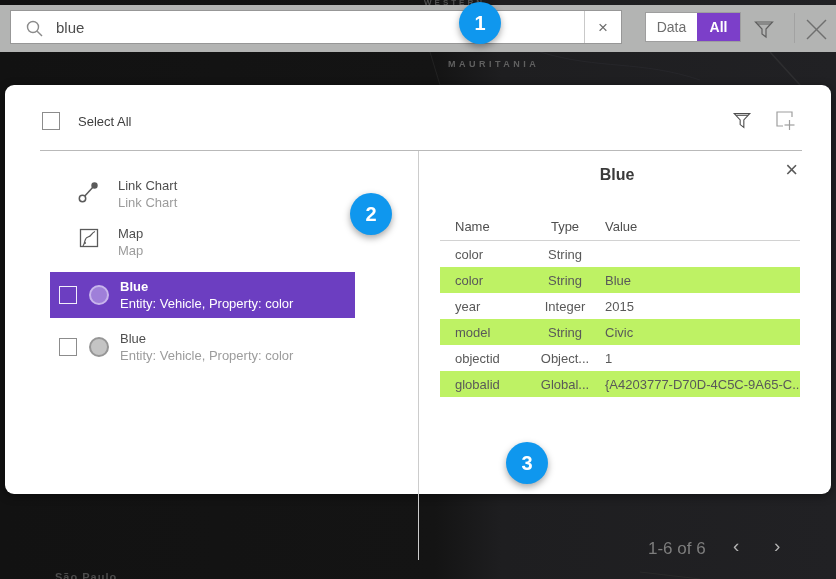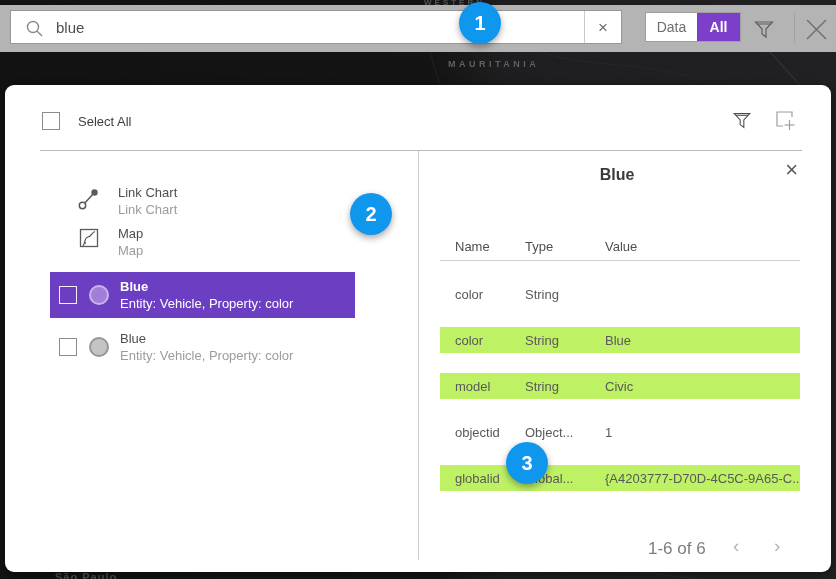--- a/index.html
+++ b/index.html
@@ -22,21 +22,21 @@
   .scope { position:absolute; left:645px; top:7px; height:30px; display:flex; border:1px solid #9e9e9e; background:#f0abfc; }
   .scope button { border:none; font-size:14px; font-family:inherit; cursor:pointer; }
   .scope .data { width:51px; background:#fff; color:#6e6e6e; }
   .scope .all { width:43px; color:#fff; font-weight:bold; }
   .tb-icon { position:absolute; cursor:pointer; }
   .tb-funnel { left:752px; top:12px; }
   .tb-vdiv { position:absolute; left:794px; top:8px; width:1px; height:30px; background:#a2a2a2; }
   .tb-close { left:803px; top:11px; }
 
   
-  .panel { position:absolute; left:5px; top:85px; width:826px; height:487px; background:#fff; border-radius:9px; box-shadow:0 2px 10px rgba(0,0,0,.45); }
+  .panel { position:absolute; left:5px; top:85px; width:826px; height:409px; background:#fff; border-radius:9px; box-shadow:0 2px 10px rgba(0,0,0,.45); }
   .checkbox { position:absolute; width:18px; height:18px; border:1px solid #8c8c8c; background:#fff; cursor:pointer; }
   .selectall-label { position:absolute; left:73px; top:29px; font-size:13px; color:#3f3f3f; }
   .hdr-icon { position:absolute; cursor:pointer; }
   .panel-hr { position:absolute; left:35px; top:65px; width:762px; height:1px; background:#b9b9b9; }
   .panel-vdiv { position:absolute; left:413px; top:66px; width:1px; height:409px; background:#cccccc; }
 
   
   .result { position:absolute; left:45px; width:305px; cursor:pointer; }
   .result .title { font-size:13px; color:#4f4f4f; }
   .result .subtitle { font-size:13px; color:#9c9c9c; margin-top:2px; }
@@ -52,24 +52,24 @@
   .row-selected .circle { background:#9f7fd9; border:2px solid #c8b5ec; }
   .row-selected .title { color:#fff; font-weight:bold; }
   .row-selected .subtitle { color:#fff; }
   .row-plain .circle { background:#c4c4c4; border:2px solid #969696; }
 
   
   .detail { position:absolute; left:413px; top:65px; width:398px; height:410px; }
   .detail-title { position:absolute; left:0; top:16px; width:100%; text-align:center; font-size:16px; font-weight:bold; color:#3a3a3a; }
   .detail-close { position:absolute; right:18px; top:9px; font-size:22px; font-weight:300; color:#5a5a5a; cursor:pointer; line-height:1; }
   .attr-table { position:absolute; left:22px; top:63px; width:360px; font-size:13px; }
-  .attr-row { display:flex; height:26px; align-items:center; padding-left:15px;margin-top:20px; }
+  .attr-row { display:flex; height:26px; align-items:center; padding-left:15px; }
   .attr-row.head { color:#4f4f4f; border-bottom:1px solid #d2d2d2; height:28px; }
   .attr-row .c1 { width:70px; }
-  .attr-row .c2 { width:80px; }
+  .attr-row .c2 { width:80px;text-align:center; }
   .attr-row .c3 { flex:1; white-space:nowrap; overflow:hidden; }
   .attr-row.body { color:#595959; }
   .attr-row.alt { background:#bef264; }
   .pager { position:absolute; left:0; top:385px; width:100%; height:24px; }
   .pager .count { position:absolute; left:230px; top:4px; font-size:17px; color:#7d7d7d; }
   .pager .chev { position:absolute; top:0; font-size:19px; color:#b3b3b3; cursor:pointer; background:none; border:none; font-family:inherit; }
   .pager .prev { left:315px; }
   .pager .next { left:356px; }
 
   
@@ -131,21 +131,21 @@
     </svg>
     <svg class="hdr-icon" style="left:768px; top:23px;" width="24" height="24" viewBox="0 0 24 24">
       <path d="M19 9 V4 H4 V18 H10" fill="none" stroke="#9e9e9e" stroke-width="1.2"></path>
       <line x1="16.5" y1="12" x2="16.5" y2="22" stroke="#9e9e9e" stroke-width="1.2"></line>
       <line x1="11.5" y1="17" x2="21.5" y2="17" stroke="#9e9e9e" stroke-width="1.2"></line>
     </svg>
 
     <div class="panel-hr"></div>
     <div class="panel-vdiv"></div>
 
-    <div class="result result-simple" style="top:93px; height:38px;margin-top:7px;">
+    <div class="result result-simple" style="top:93px; height:38px;">
       <svg class="ricon" style="left:27px; top:2px;" width="24" height="24" viewBox="0 0 24 24">
         <line x1="6" y1="18" x2="17" y2="6" stroke="#5a5a5a" stroke-width="1.5"></line>
         <circle cx="5.5" cy="18.5" r="3.2" fill="#fff" stroke="#5a5a5a" stroke-width="1.5"></circle>
         <circle cx="17.5" cy="5.5" r="3.2" fill="#5a5a5a"></circle>
       </svg>
       <div class="texts">
         <div class="title">Link Chart</div>
         <div class="subtitle">Link Chart</div>
       </div>
     </div>
@@ -192,20 +192,25 @@
         </div>
         <div class="attr-row body">
           <div class="c1">color</div>
           <div class="c2">String</div>
         </div>
         <div class="attr-row body alt">
           <div class="c1">color</div>
           <div class="c2">String</div>
           <div class="c3">Blue</div>
         </div>
+        <div class="attr-row body">
+          <div class="c1">year</div>
+          <div class="c2">Integer</div>
+          <div class="c3">2015</div>
+        </div>
         <div class="attr-row body alt">
           <div class="c1">model</div>
           <div class="c2">String</div>
           <div class="c3">Civic</div>
         </div>
         <div class="attr-row body">
           <div class="c1">objectid</div>
           <div class="c2">Object...</div>
           <div class="c3">1</div>
         </div>

